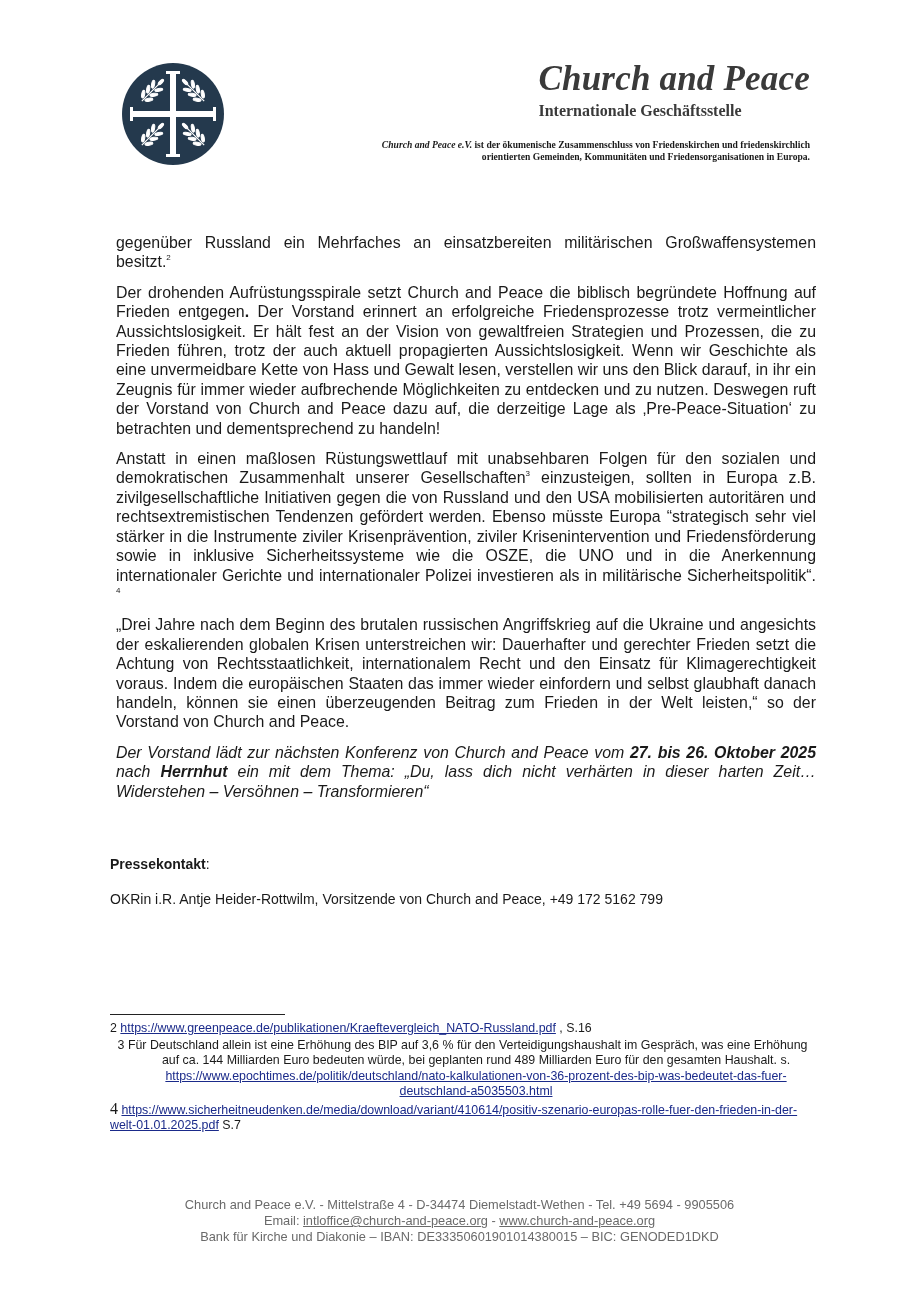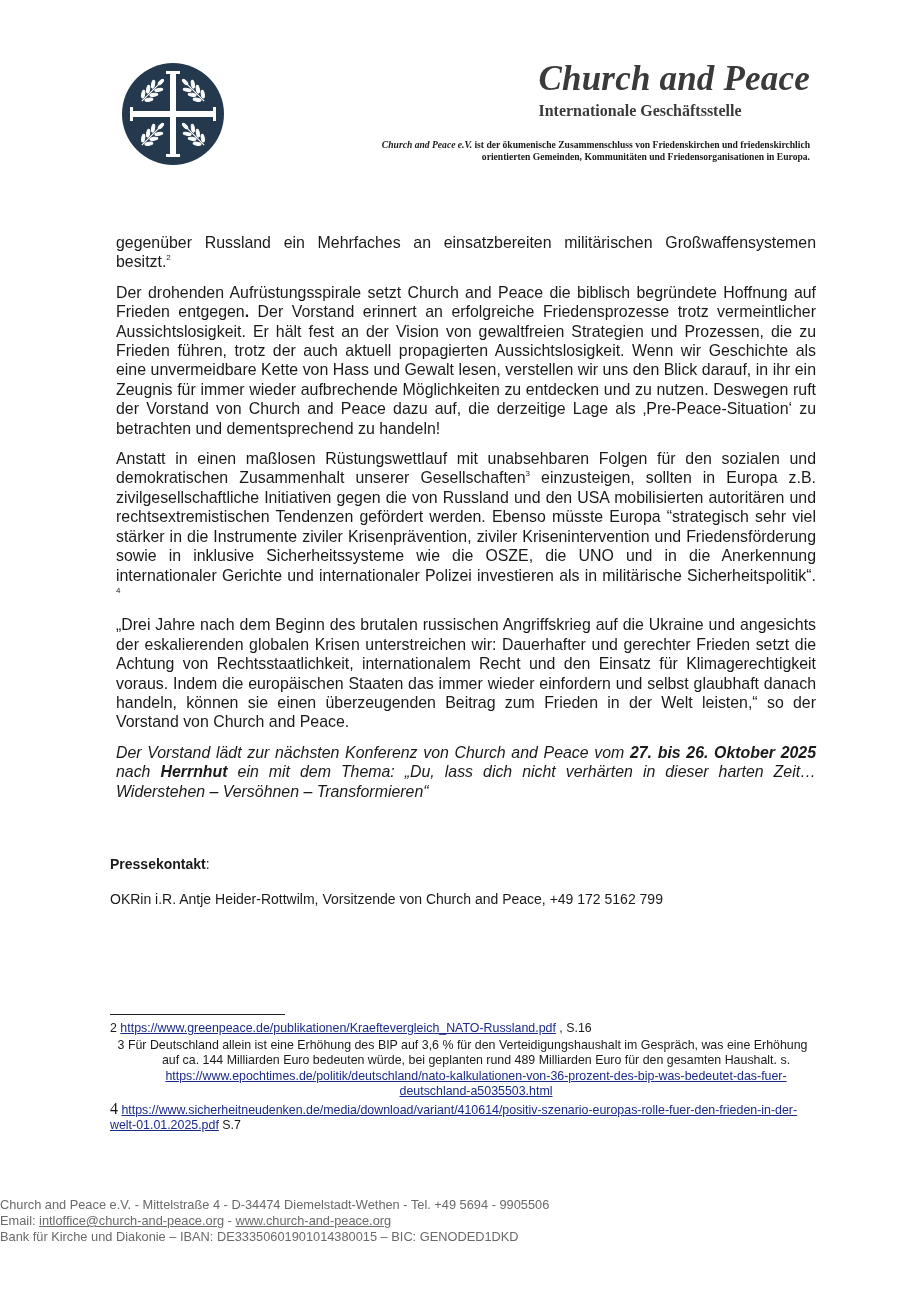--- a/index.html
+++ b/index.html
@@ -22,21 +22,21 @@
   .contact { position: absolute; left: 110px; top: 855px; width: 700px; font-size: 14px; line-height: 19.4px; }
   .contact p { margin: 0 0 16px 0; }
 
   .fn-rule { position: absolute; left: 110px; top: 1014px; width: 175px; height: 1px; background: #222; }
   .footnotes { position: absolute; left: 110px; top: 1021px; width: 705px; font-size: 12.4px; line-height: 15.2px; }
   .footnotes .fn { margin: 0 0 2px 0; }
   .footnotes .fn.hang { padding-left: 27px; text-indent: -27px; text-align: center; }
   .footnotes a, .footer a { color: #1a2a8a; text-decoration: underline; }
   .fn-num4 { font-family: "Liberation Serif", serif; font-size: 16px; }
 
-  .footer { position: absolute; left: 0; top: 1197px; width: 919px; text-align: left; font-size: 12.8px; line-height: 16px; color: #6a6a6a; }
+  .footer { position: absolute; left: 0; top: 1197px; width: 919px; text-align: center; font-size: 12.8px; line-height: 16px; color: #6a6a6a; }
   .footer a { color: #6a6a6a; }
 </style>
 </head>
 <body>
 
 <div class="logo">
   <svg width="104" height="104" viewBox="0 0 104 104">
     <circle cx="52" cy="52" r="51" fill="#24394d"></circle>
 
     <rect x="49" y="9" width="6" height="86" fill="#ffffff"></rect>

